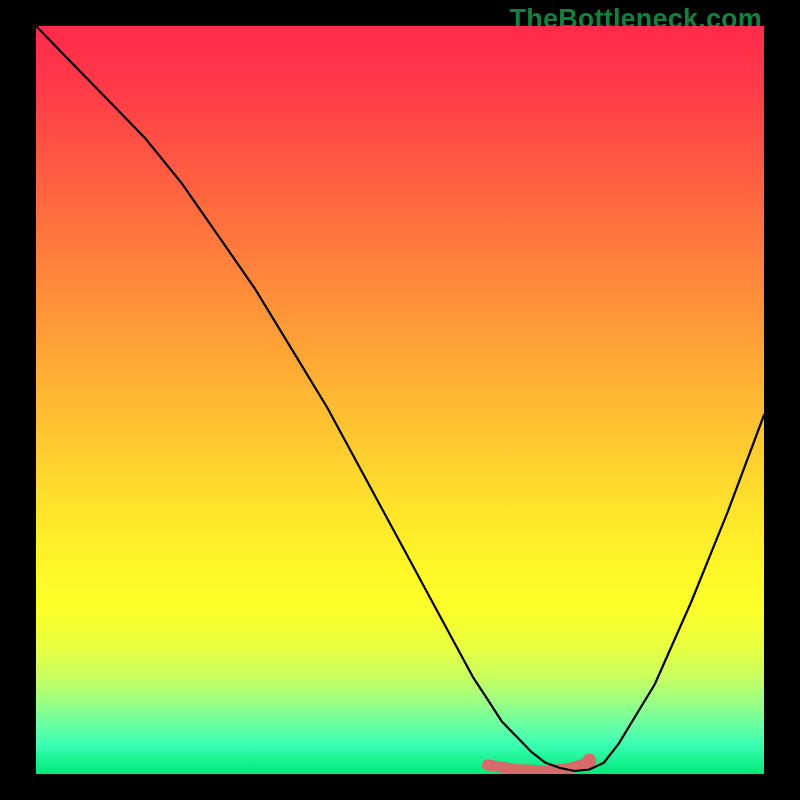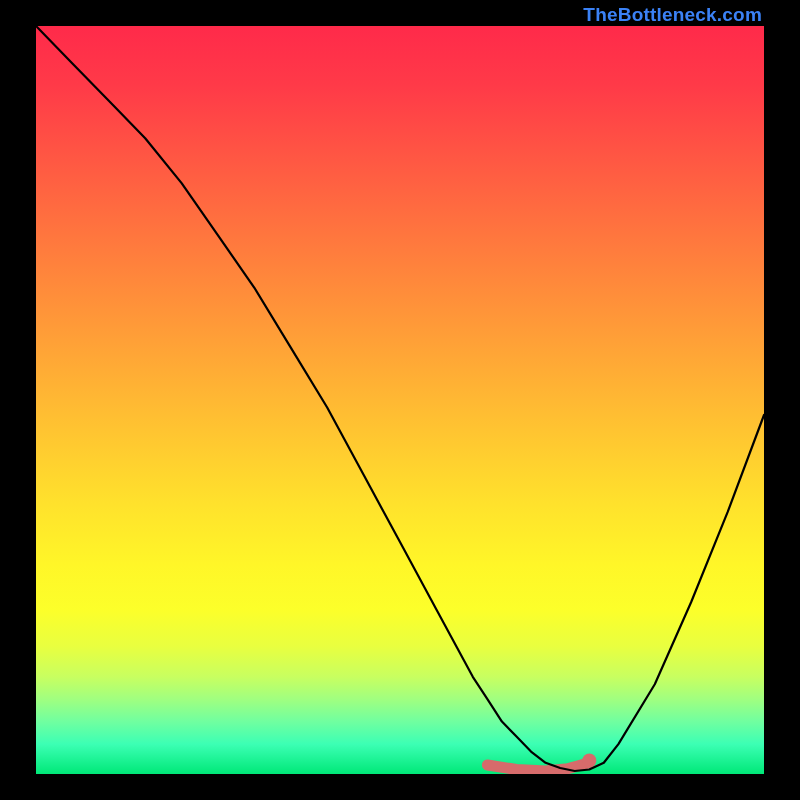--- a/index.html
+++ b/index.html
@@ -40,22 +40,22 @@
       #a0ff80 90%,
       #70ffa0 93%,
       #3cffb4 96%,
       #00e878 100%
     );
   }
   .watermark {
     position: absolute;
     top: 4px;
     right: 38px;
-    color: #3b82f6;
-    font-size: 19px;
+    color: #15803d;
+    font-size: 27px;
     font-weight: 600;
     letter-spacing: 0.2px;
     user-select: none;
   }
   svg.curves {
     position: absolute;
     left: 0;
     top: 0;
     width: 728px;
     height: 748px;

